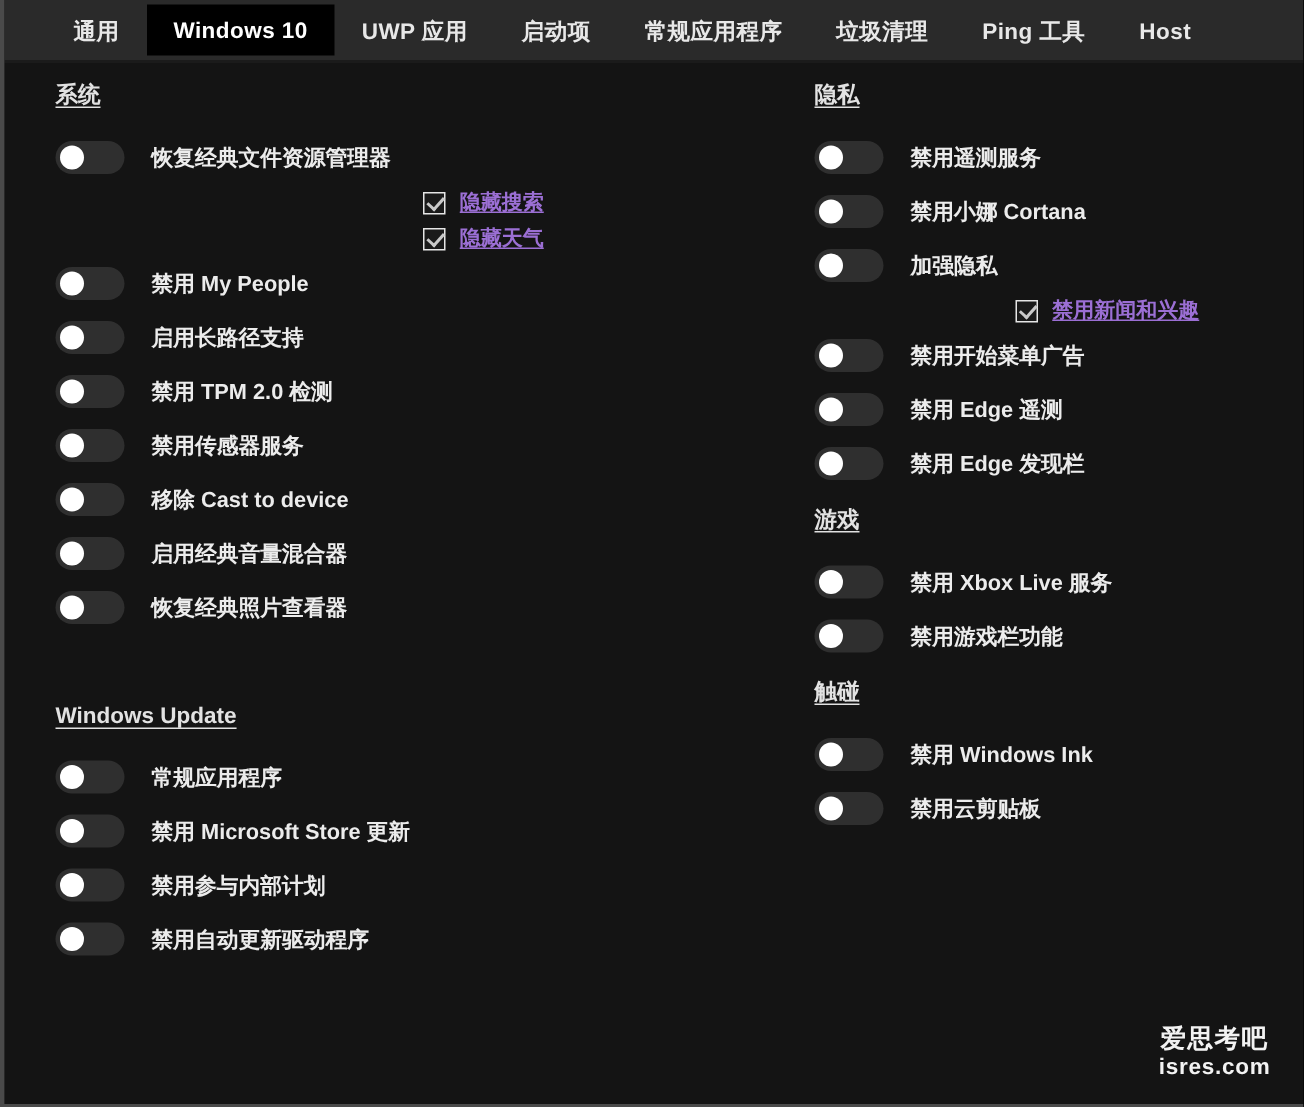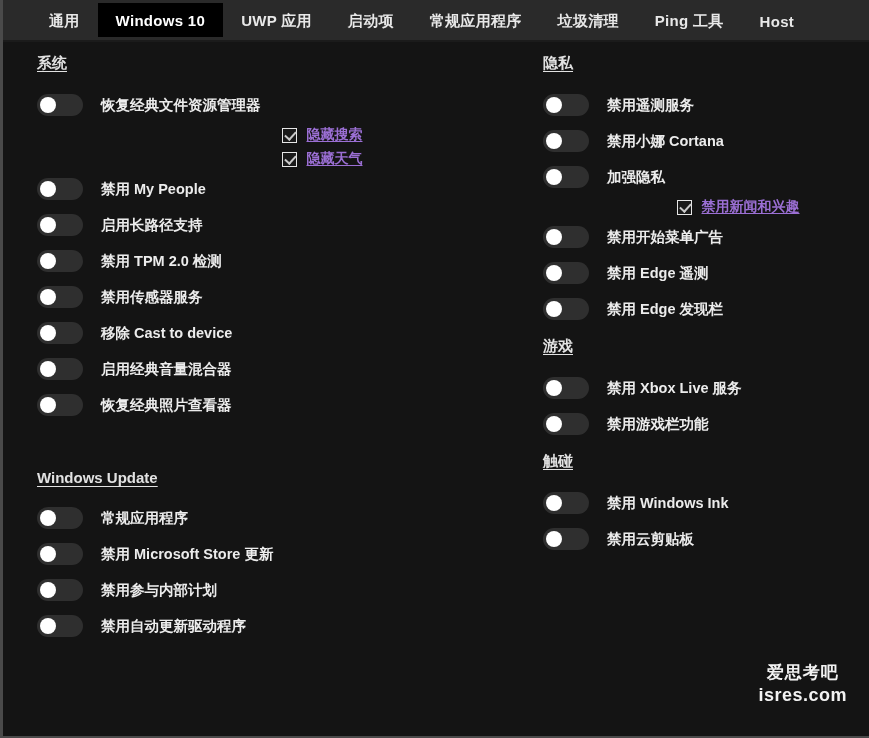--- a/index.html
+++ b/index.html
@@ -157,34 +157,34 @@
     cursor: pointer;
   }
 
   .spacer-lg { height: 46px; }
   .spacer-sm { height: 10px; }
 
   
   .watermark {
     position: absolute;
     right: 22px;
-    bottom: 32px;
+    bottom: 16px;
     text-align: center;
     user-select: none;
   }
   .watermark .wm-cn {
     color: #f2f2f2;
     font-size: 17px;
     font-weight: bold;
     letter-spacing: 1px;
     line-height: 1.25;
   }
   .watermark .wm-en {
     color: #f2f2f2;
-    font-size: 18px;
+    font-size: 15px;
     font-weight: bold;
     letter-spacing: .5px;
     line-height: 1.25;
   }
 </style>
 </head>
 <body>
 
 <div id="app">
 

